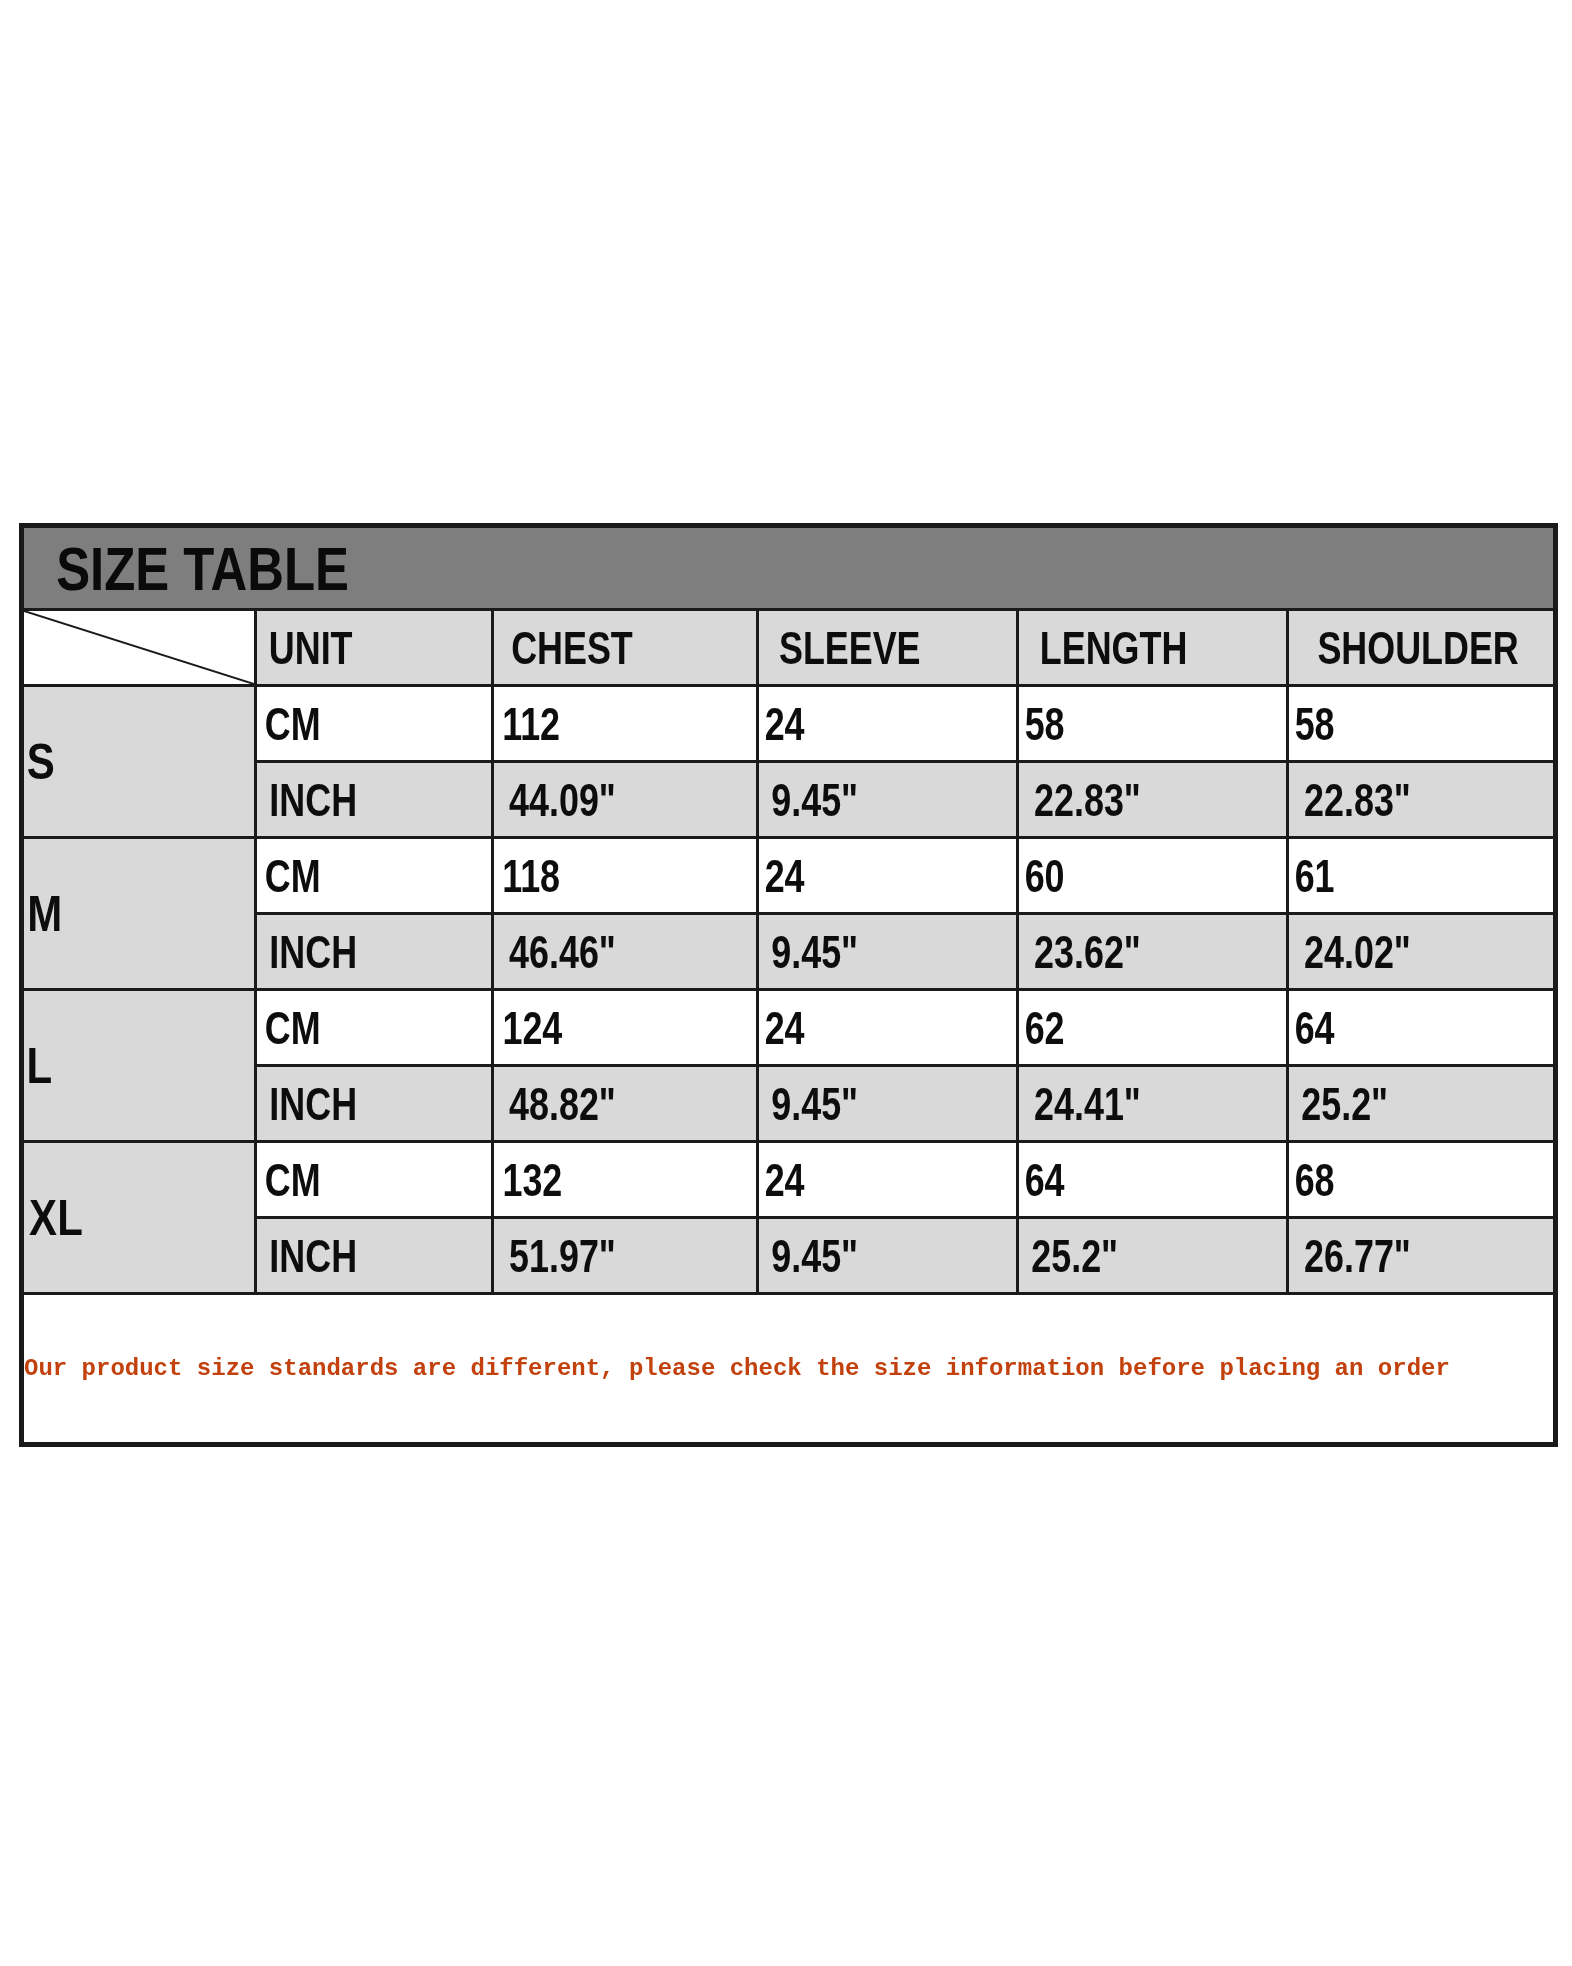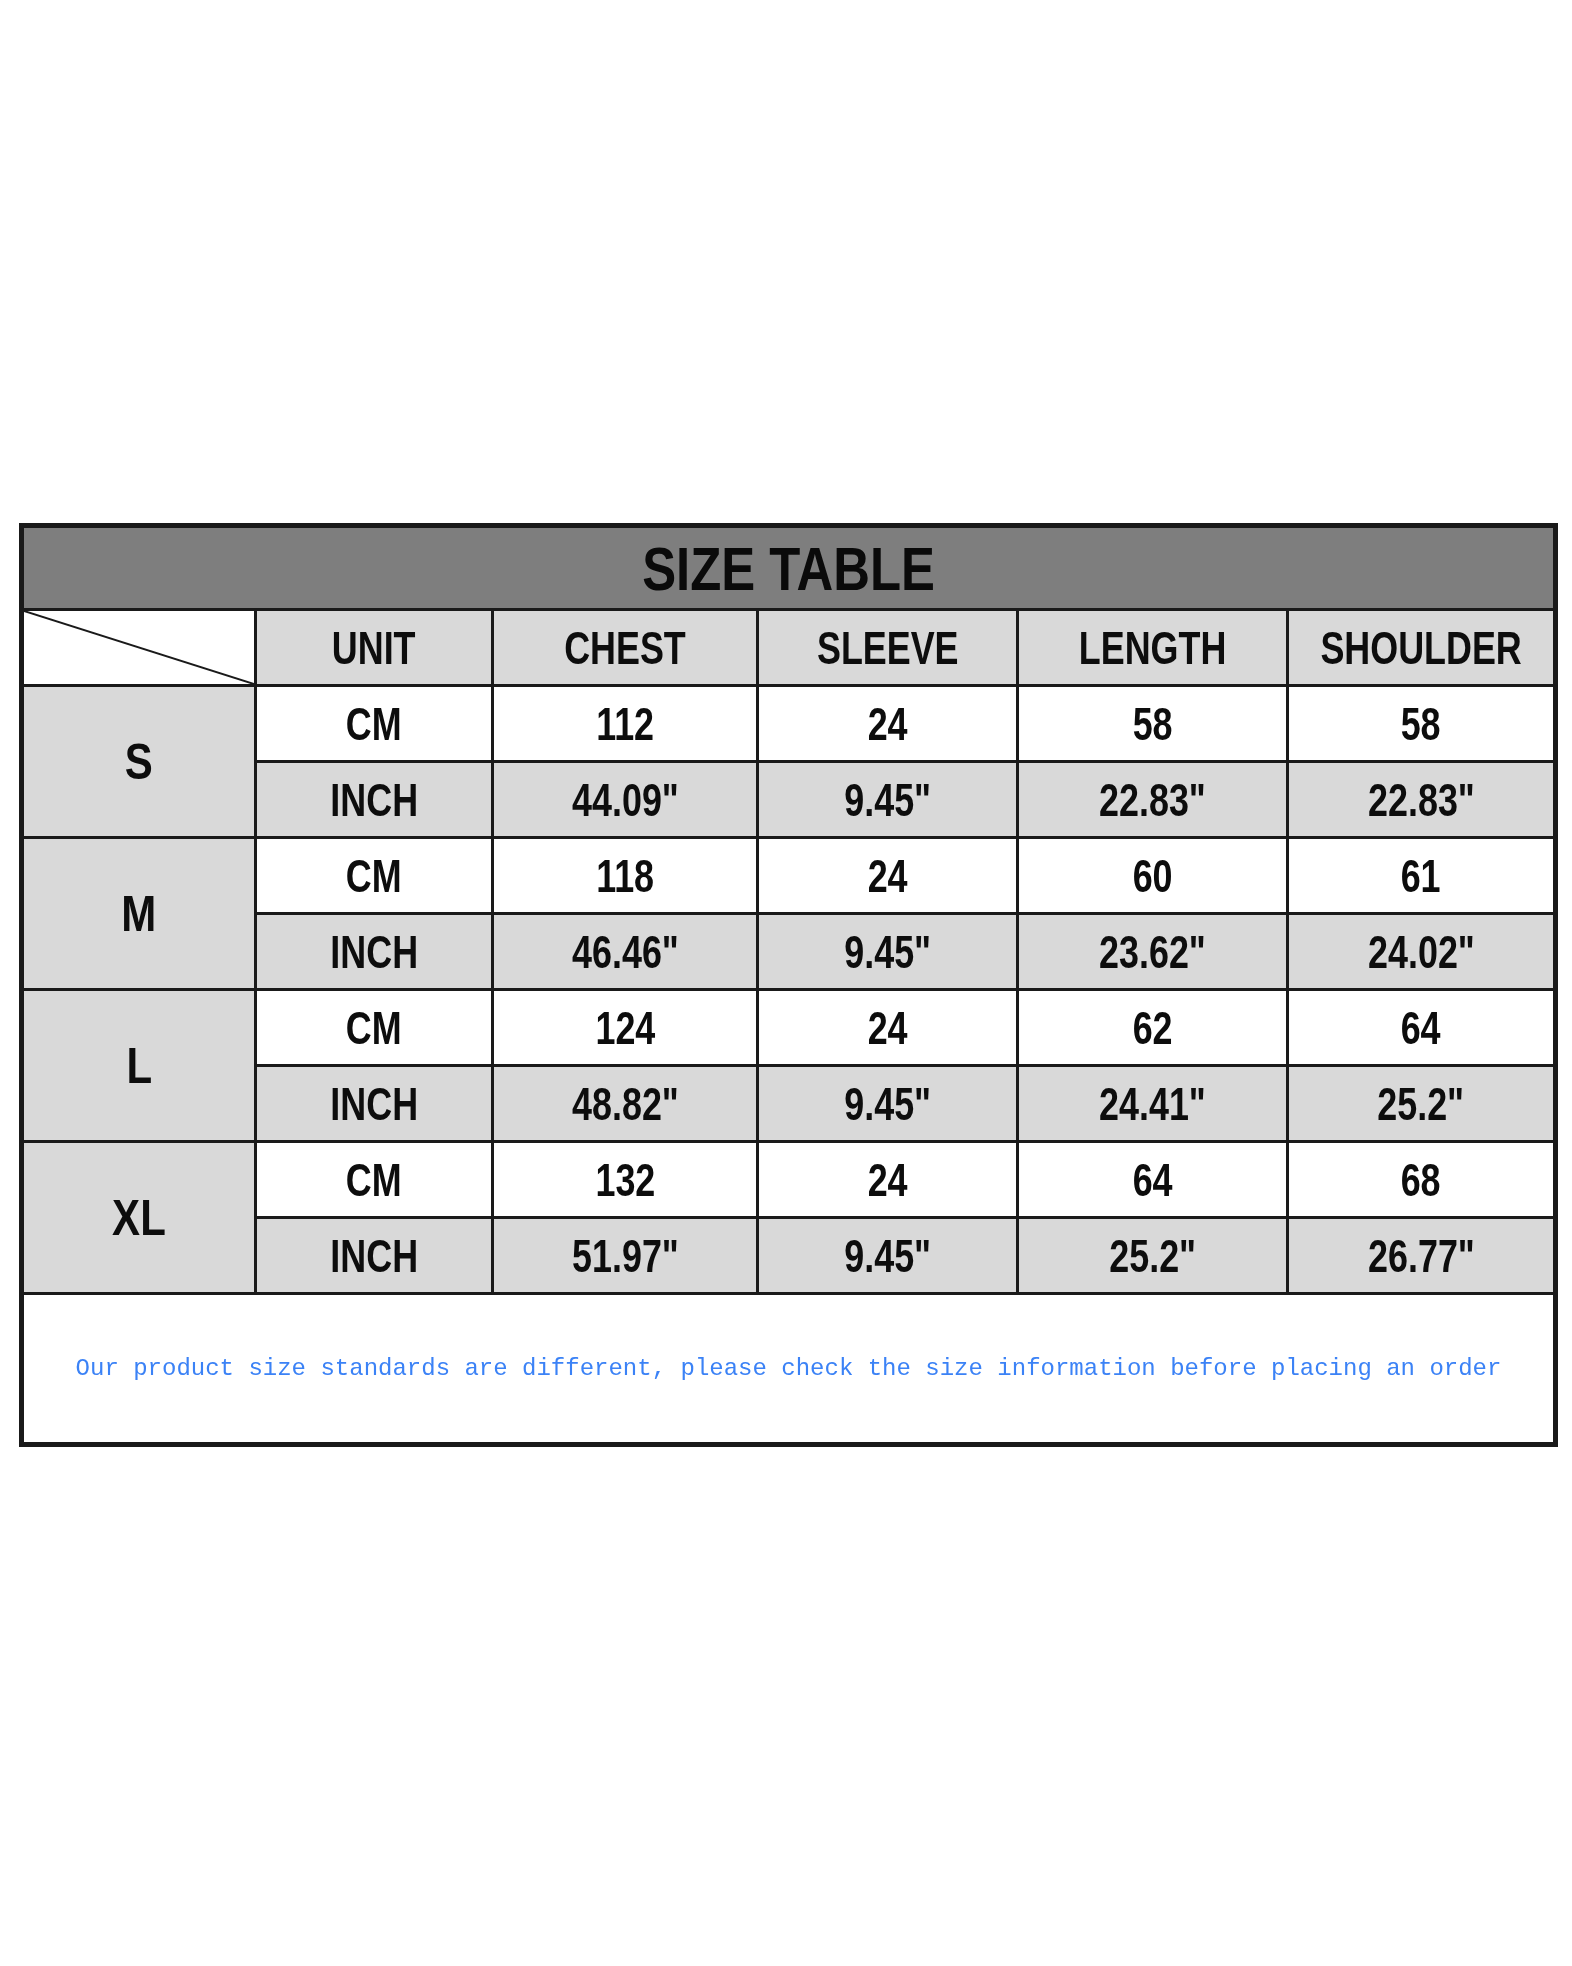--- a/index.html
+++ b/index.html
@@ -25,21 +25,20 @@
     position: absolute;
     left: 19px;
     top: 523px;
     width: 1534px;
     border-collapse: collapse;
     table-layout: fixed;
     border: 5px solid var(--border-color);
   }
   table.size-table td {
     border: 3px solid var(--border-color);
-    text-align: center;
     vertical-align: middle;
     color: var(--text-color);
     overflow: hidden;
   }
   tr.title-row { height: 84px; }
   tr.title-row td {
     background: var(--title-bg);
   }
   .title-text {
     display: inline-block;
@@ -71,25 +70,25 @@
     white-space: nowrap;
   }
   .sz {
     font-size: 50px;
     transform: scaleX(0.84);
   }
   tr.note-row { height: 151px; }
   tr.note-row td { background: var(--cell-white); }
   .note-text {
     font-family: "Liberation Mono", "DejaVu Sans Mono", monospace;
-    font-weight: 400;
+    font-weight: 700;
     font-size: 24px;
     letter-spacing: 0;
     white-space: nowrap;
-    color: #3b82f6;
+    color: #c2410c;
   }
 </style>
 </head>
 <body>
 
 <div class="canvas">
   <table class="size-table">
     <colgroup>
       <col style="width:234px">
       <col style="width:237px">

